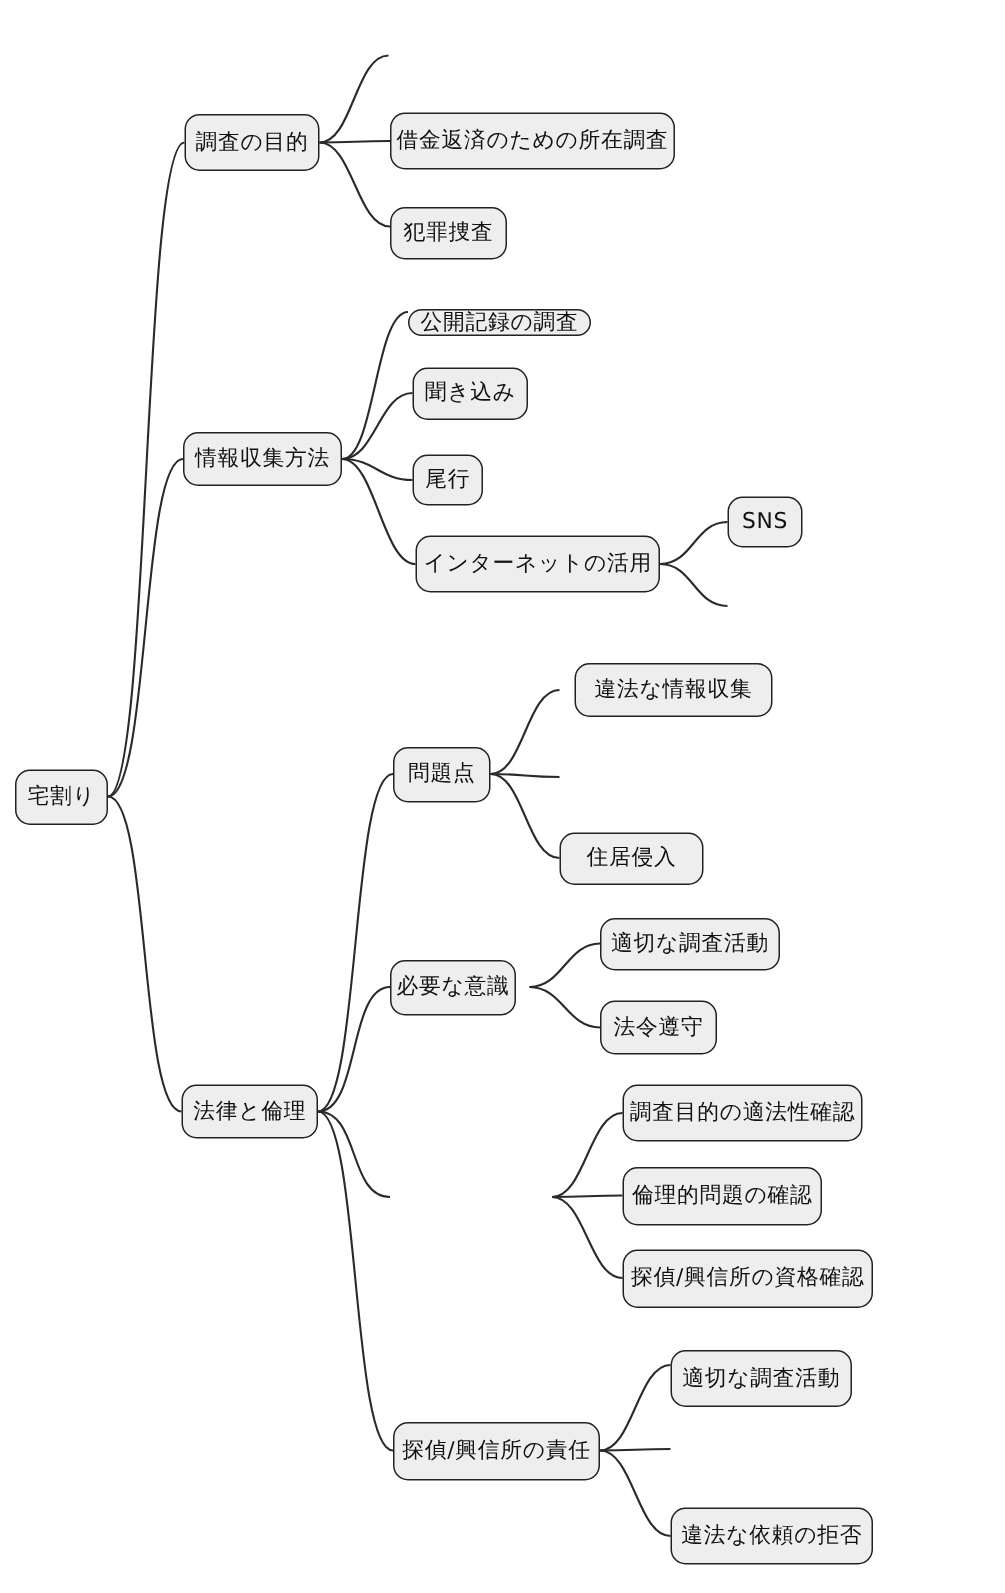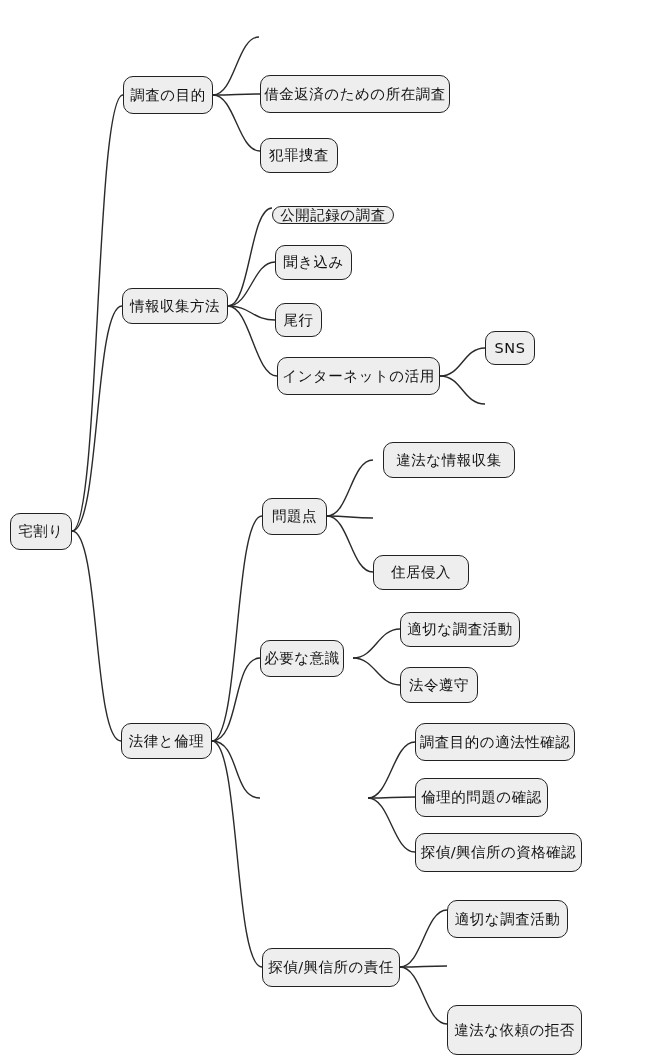--- a/index.html
+++ b/index.html
@@ -109,15 +109,15 @@
   <div class="node" style="left:260px;top:640px;width:84px;height:37px">必要な意識</div>
   <div class="node" style="left:400px;top:612px;width:120px;height:35px">適切な調査活動</div>
   <div class="node" style="left:400px;top:667px;width:78px;height:36px">法令遵守</div>
 
   <div class="node" style="left:415px;top:723px;width:160px;height:38px">調査目的の適法性確認</div>
   <div class="node" style="left:415px;top:833px;width:167px;height:39px">探偵/興信所の資格確認</div>
   <div class="node" style="left:415px;top:778px;width:133px;height:39px">倫理的問題の確認</div>
 
   <div class="node" style="left:262px;top:948px;width:138px;height:39px">探偵/興信所の責任</div>
   <div class="node" style="left:447px;top:900px;width:121px;height:38px">適切な調査活動</div>
-  <div class="node" style="left:447px;top:1005px;width:135px;height:50px">違法な依頼の拒否</div>
+  <div class="node" style="left:447px;top:1005px;width:135px;height:38px">違法な依頼の拒否</div>
 
 </div>
 
 </body></html>

